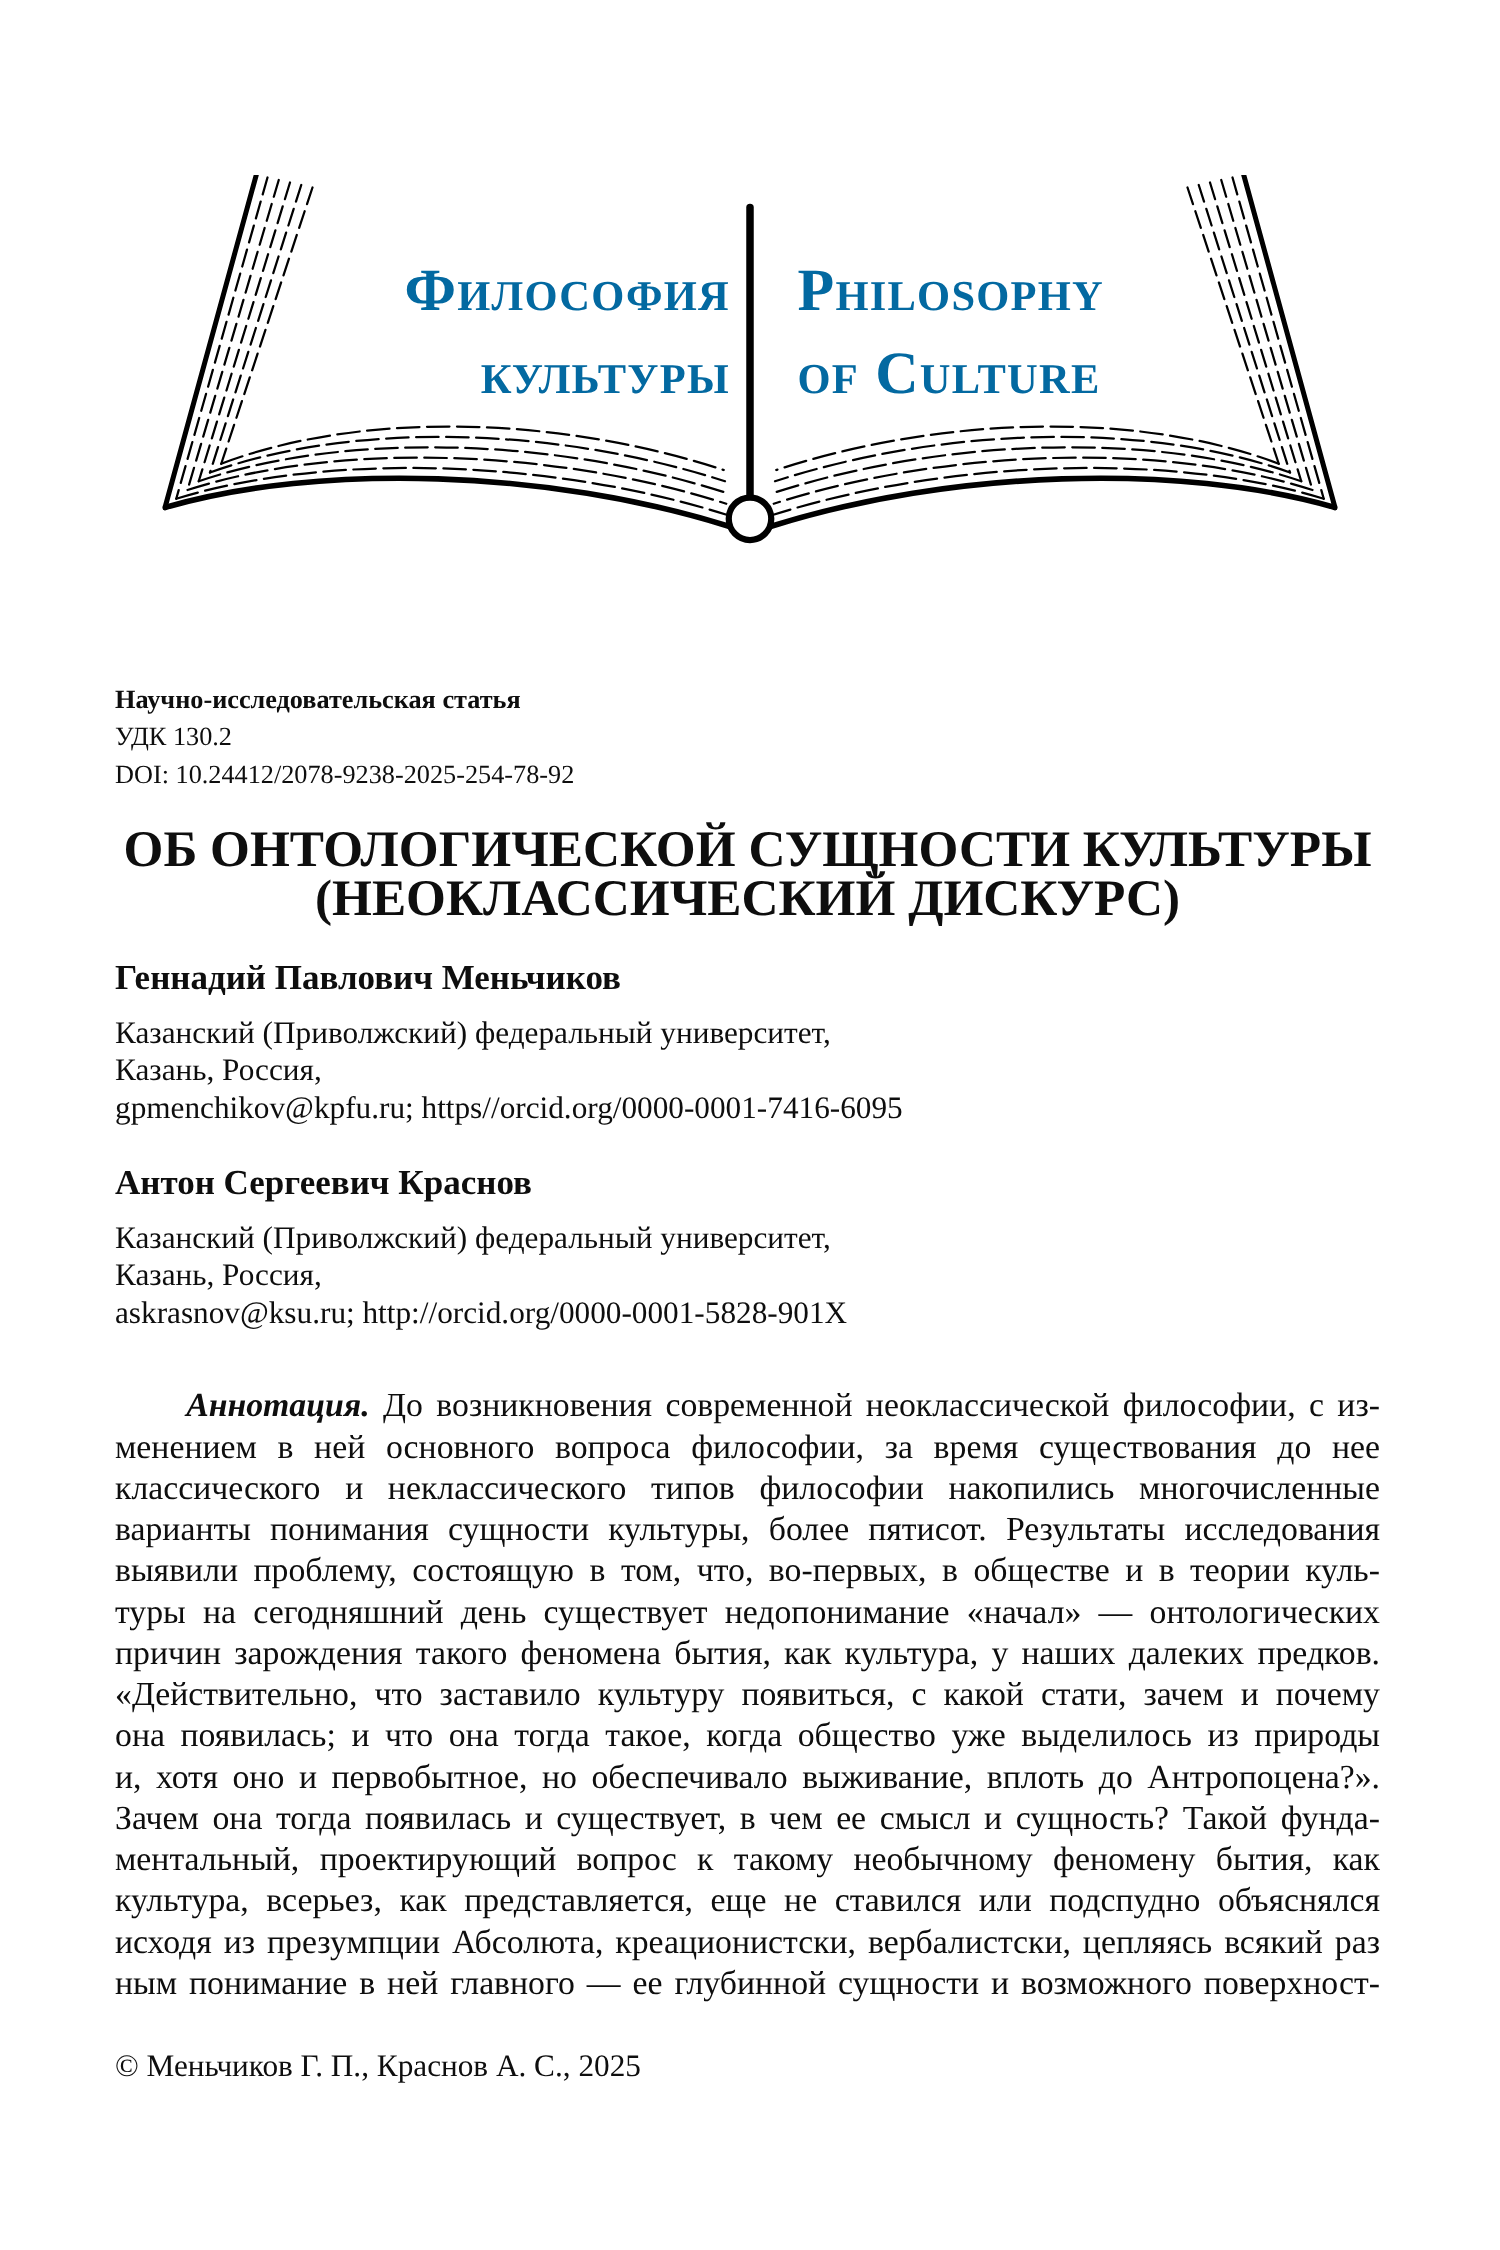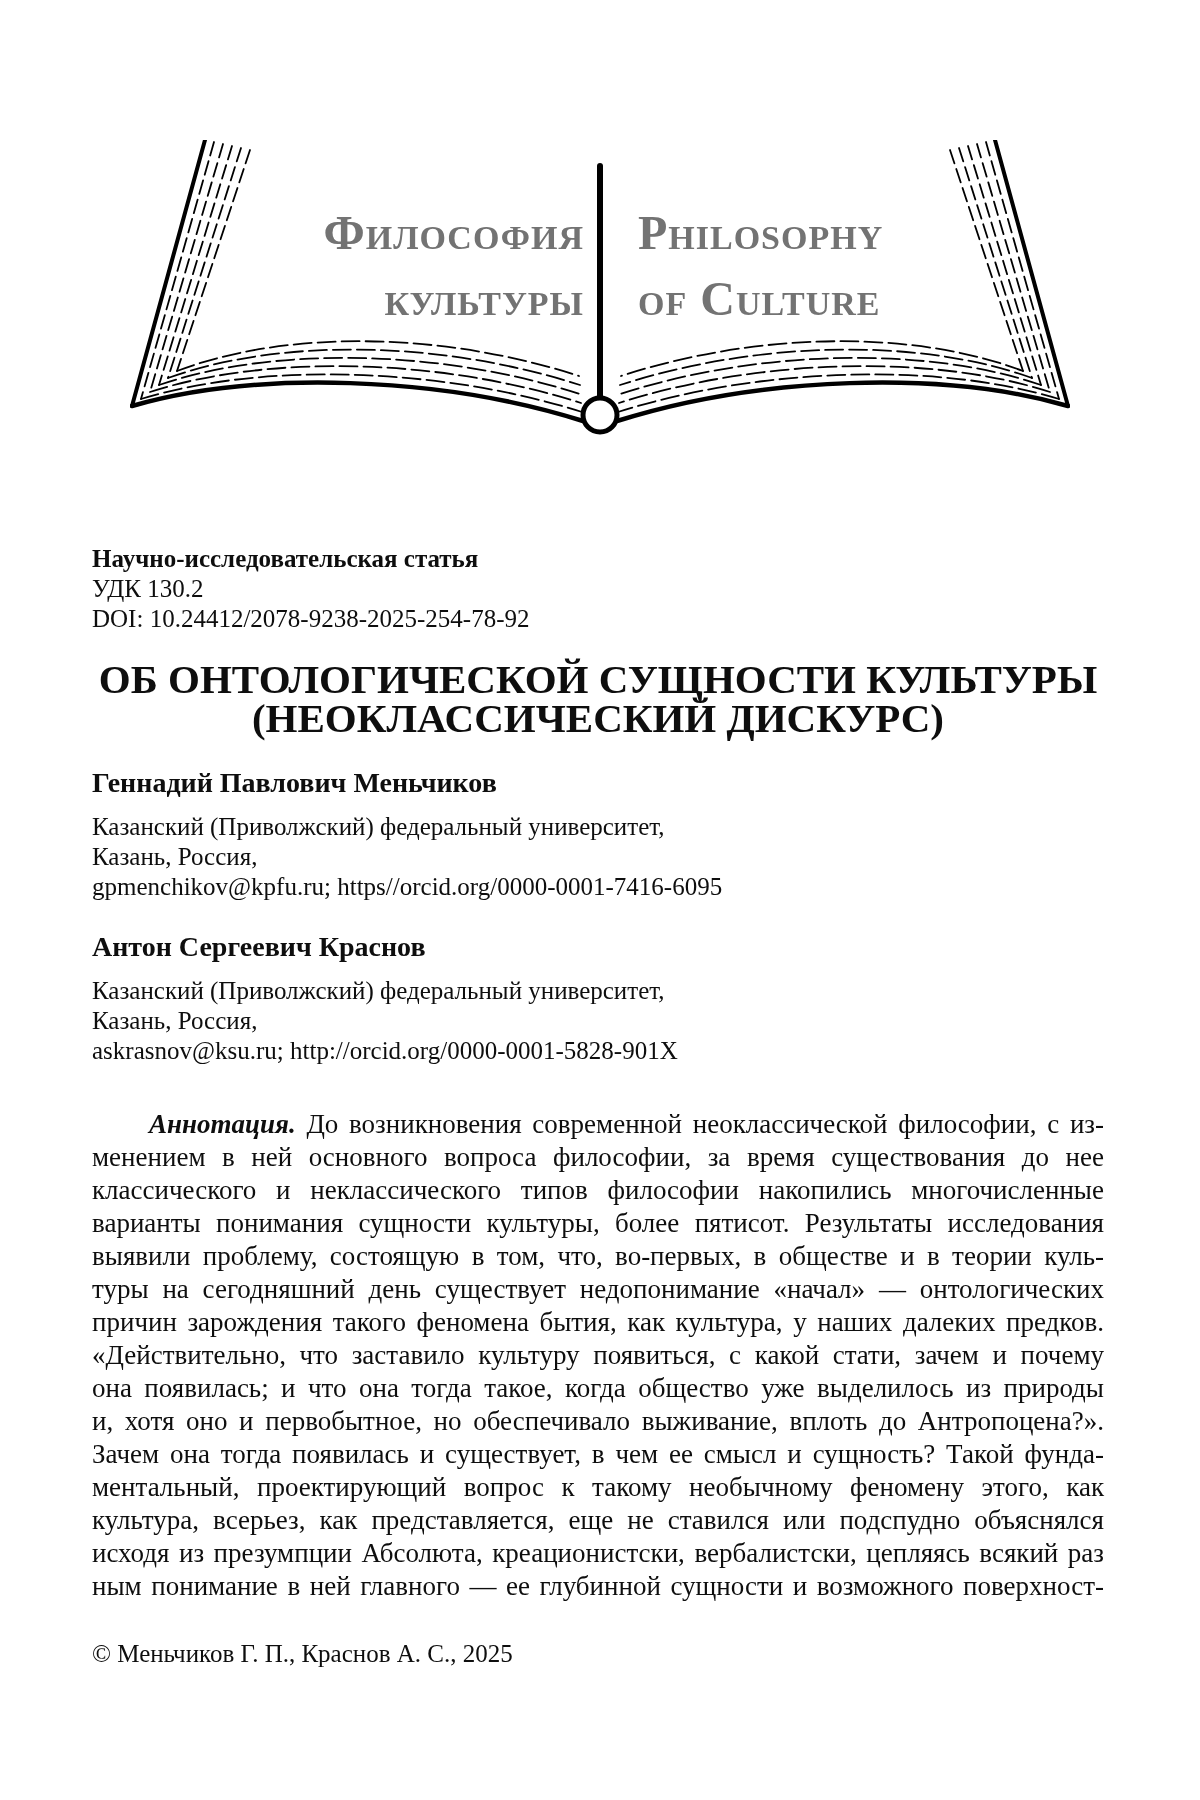--- a/index.html
+++ b/index.html
@@ -18,30 +18,30 @@
     width: 940px; height: 300px;
     margin: 140px 0 0 130px;
   }
   .logo svg { position: absolute; left: 0; top: 0; }
   .logo-text {
     position: absolute; top: 60px;
     font-size: 48px; line-height: 66px;
     font-weight: 700;
     font-variant: small-caps;
     letter-spacing: 1px;
-    color: #737373;
+    color: #0369a1;
     white-space: nowrap;
   }
   .logo-ru { right: 486px; text-align: right; }
   .logo-en { left: 508px; text-align: left; }
 
   
   .content { margin: 0 96px 0 92px; width: 1012px; }
 
-  .meta { margin-top: 104px; font-size: 25px; line-height: 30px; }
+  .meta { margin-top: 104px; font-size: 21px; line-height: 30px; }
   .meta p { margin: 0; }
   .article-type { font-weight: 700; }
 
   .article-title {
     margin: 26px 0 0 0;
     font-size: 41px; line-height: 39px;
     font-weight: 700;
     text-align: center;
   }
 
@@ -150,21 +150,21 @@
       <div class="abstract-line">менением в ней основного вопроса философии, за время существования до нее</div>
       <div class="abstract-line">классического и неклассического типов философии накопились многочисленные</div>
       <div class="abstract-line">варианты понимания сущности культуры, более пятисот. Результаты исследования</div>
       <div class="abstract-line">выявили проблему, состоящую в том, что, во-первых, в обществе и в теории куль-</div>
       <div class="abstract-line">туры на сегодняшний день существует недопонимание «начал» — онтологических</div>
       <div class="abstract-line">причин зарождения такого феномена бытия, как культура, у наших далеких предков.</div>
       <div class="abstract-line">«Действительно, что заставило культуру появиться, с какой стати, зачем и почему</div>
       <div class="abstract-line">она появилась; и что она тогда такое, когда общество уже выделилось из природы</div>
       <div class="abstract-line">и, хотя оно и первобытное, но обеспечивало выживание, вплоть до Антропоцена?».</div>
       <div class="abstract-line">Зачем она тогда появилась и существует, в чем ее смысл и сущность? Такой фунда-</div>
-      <div class="abstract-line">ментальный, проектирующий вопрос к такому необычному феномену этого, как</div>
+      <div class="abstract-line">ментальный, проектирующий вопрос к такому необычному феномену бытия, как</div>
       <div class="abstract-line">культура, всерьез, как представляется, еще не ставился или подспудно объяснялся</div>
       <div class="abstract-line">исходя из презумпции Абсолюта, креационистски, вербалистски, цепляясь всякий раз</div>
       <div class="abstract-line">ным понимание в ней главного — ее глубинной сущности и возможного поверхност-</div>
     </div>
 
     <p class="copyright">© Меньчиков Г. П., Краснов А. С., 2025</p>
 
   </div>
 </div>
 

